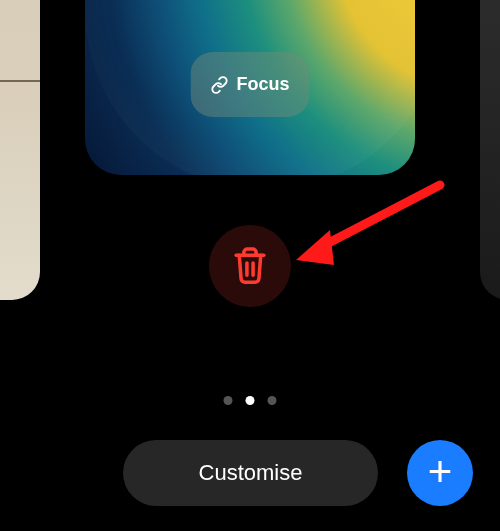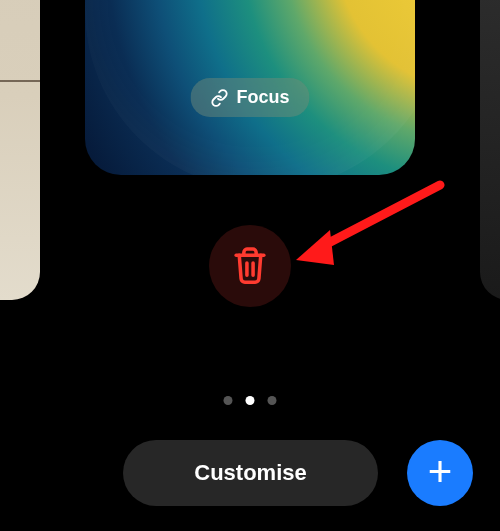--- a/index.html
+++ b/index.html
@@ -82,21 +82,21 @@
     }
     
     .focus-pill {
       position: absolute;
       left: 50%;
       bottom: 58px;
       transform: translateX(-50%);
       display: flex;
       align-items: center;
       gap: 8px;
-      padding: 9px 20px;
+      padding: 22px 20px;
       border-radius: 22px;
       background: rgba(120, 140, 120, 0.45);
       backdrop-filter: blur(8px);
       color: #fff;
       font-weight: 700;
       font-size: 18px;
     }
     .focus-pill svg { display: block; }
     
     .trash-btn {
@@ -141,21 +141,21 @@
     .customise-btn {
       position: absolute;
       left: 123px;
       top: 440px;
       width: 255px;
       height: 66px;
       border-radius: 33px;
       background: #272727;
       color: #fff;
       font-size: 22px;
-      font-weight: 700;
+      font-weight: 400;
       display: flex;
       align-items: center;
       justify-content: center;
       cursor: pointer;
     }
     .add-btn {
       position: absolute;
       left: 407px;
       top: 440px;
       width: 66px;

